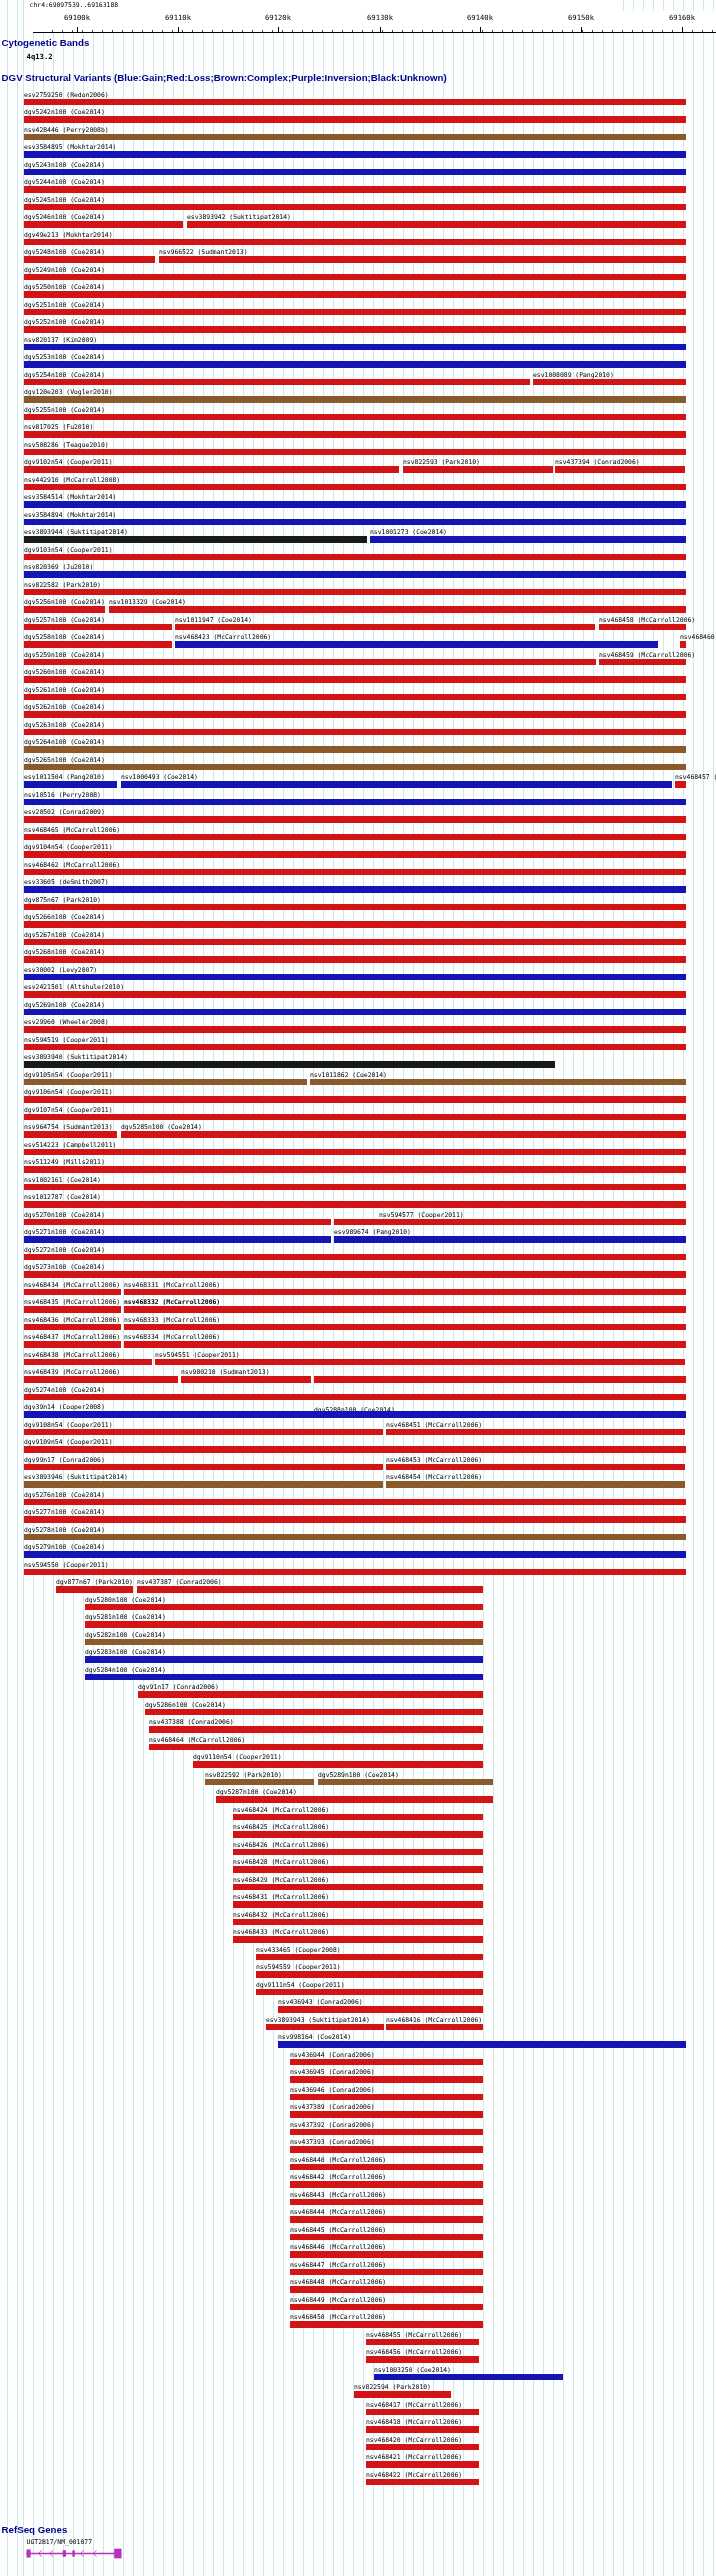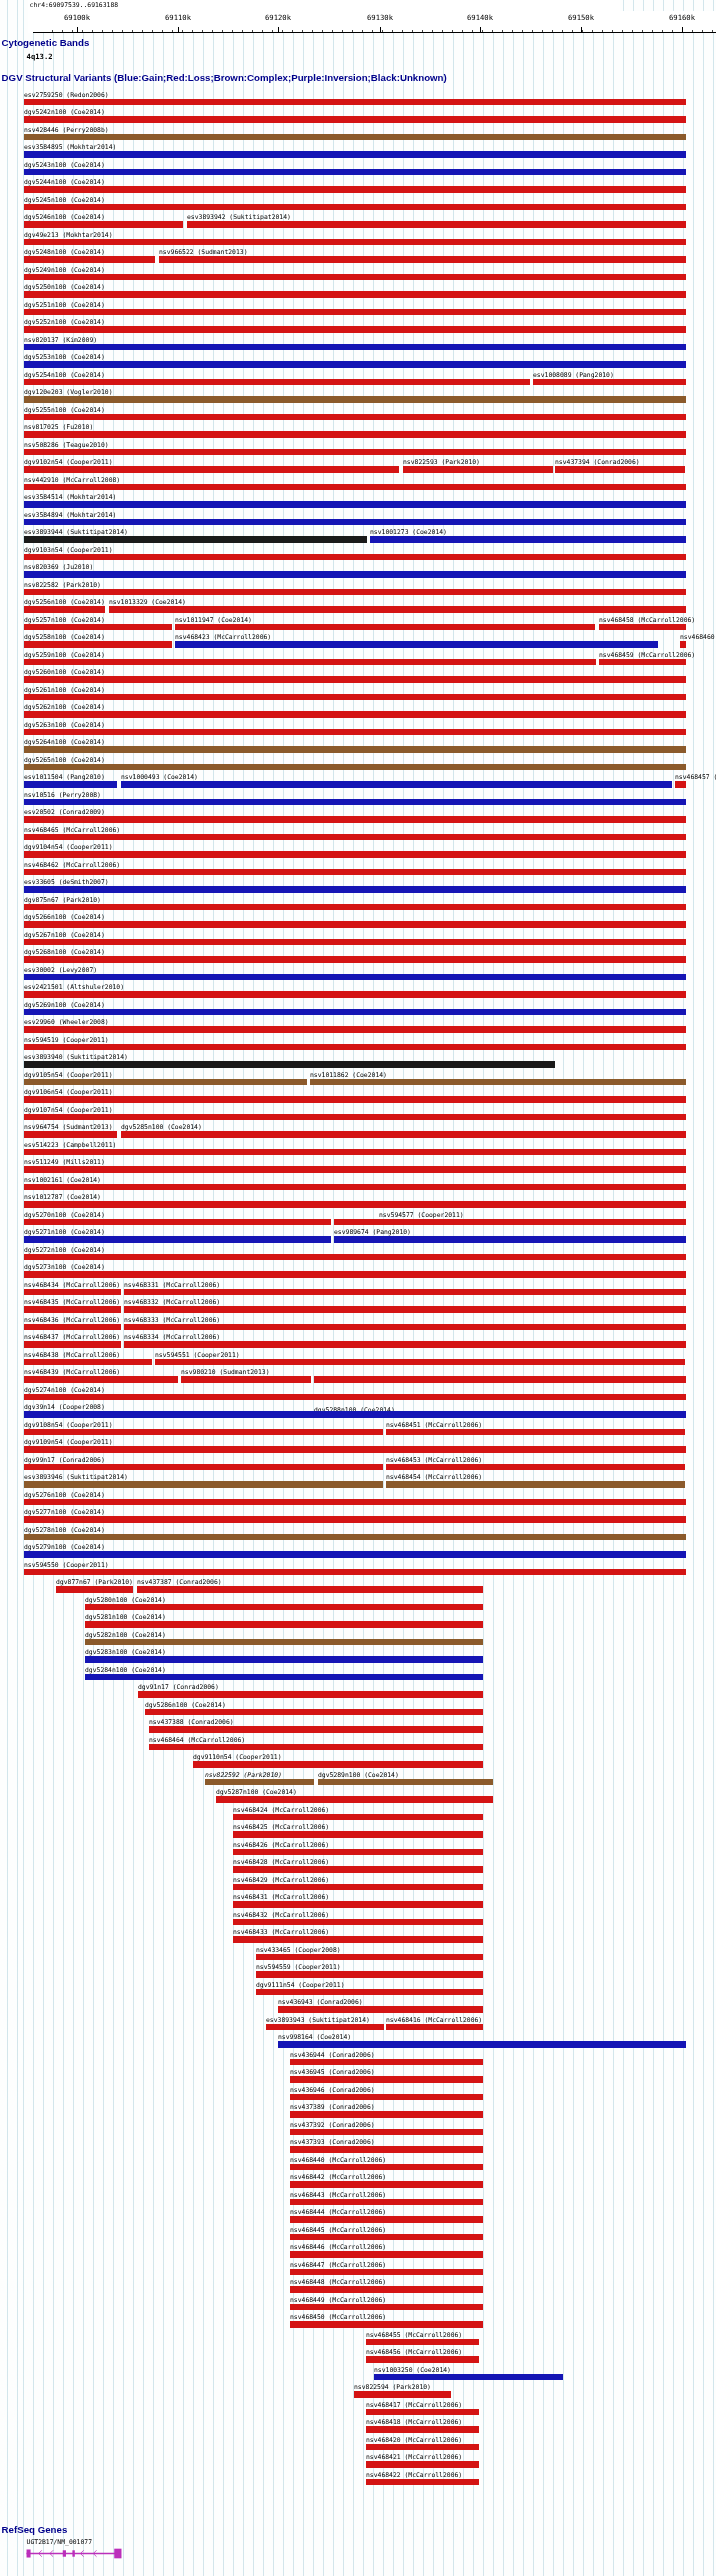--- a/index.html
+++ b/index.html
@@ -376,21 +376,21 @@
       <div class="vrow">
         <div class="vbar" title="nsv468434 (McCarroll2006)" style="left: 24px; width: 97px; background: rgb(212, 20, 20);"></div>
         <div class="vlabel" style="left: 24px;">nsv468434 (McCarroll2006)</div>
         <div class="vbar" title="nsv468331 (McCarroll2006)" style="left: 124px; width: 562px; background: rgb(212, 20, 20);"></div>
         <div class="vlabel" style="left: 124px;">nsv468331 (McCarroll2006)</div>
       </div>
       <div class="vrow">
         <div class="vbar" title="nsv468435 (McCarroll2006)" style="left: 24px; width: 97px; background: rgb(212, 20, 20);"></div>
         <div class="vlabel" style="left: 24px;">nsv468435 (McCarroll2006)</div>
         <div class="vbar" title="nsv468332 (McCarroll2006)" style="left: 124px; width: 562px; background: rgb(212, 20, 20);"></div>
-        <div class="vlabel" style="left: 124px;">nsv468332 (McCarroll2006)</div>
+        <div class="vlabel" style="left: 124px; font-weight: bold;">nsv468332 (McCarroll2006)</div>
       </div>
       <div class="vrow">
         <div class="vbar" title="nsv468436 (McCarroll2006)" style="left: 24px; width: 97px; background: rgb(212, 20, 20);"></div>
         <div class="vlabel" style="left: 24px;">nsv468436 (McCarroll2006)</div>
         <div class="vbar" title="nsv468333 (McCarroll2006)" style="left: 124px; width: 562px; background: rgb(212, 20, 20);"></div>
         <div class="vlabel" style="left: 124px;">nsv468333 (McCarroll2006)</div>
       </div>
       <div class="vrow">
         <div class="vbar" title="nsv468437 (McCarroll2006)" style="left: 24px; width: 97px; background: rgb(212, 20, 20);"></div>
         <div class="vlabel" style="left: 24px;">nsv468437 (McCarroll2006)</div>
@@ -502,21 +502,21 @@
       <div class="vrow">
         <div class="vbar" title="nsv468464 (McCarroll2006)" style="left: 149px; width: 334px; background: rgb(212, 20, 20);"></div>
         <div class="vlabel" style="left: 149px;">nsv468464 (McCarroll2006)</div>
       </div>
       <div class="vrow">
         <div class="vbar" title="dgv9110n54 (Cooper2011)" style="left: 193px; width: 290px; background: rgb(212, 20, 20);"></div>
         <div class="vlabel" style="left: 193px;">dgv9110n54 (Cooper2011)</div>
       </div>
       <div class="vrow">
         <div class="vbar" title="nsv822592 (Park2010)" style="left: 205px; width: 109px; background: rgb(139, 90, 43);"></div>
-        <div class="vlabel" style="left: 205px; font-style: italic;">nsv822592 (Park2010)</div>
+        <div class="vlabel" style="left: 205px;">nsv822592 (Park2010)</div>
         <div class="vbar" title="dgv5289n100 (Coe2014)" style="left: 318px; width: 175px; background: rgb(139, 90, 43);"></div>
         <div class="vlabel" style="left: 318px;">dgv5289n100 (Coe2014)</div>
       </div>
       <div class="vrow">
         <div class="vbar" title="dgv5287n100 (Coe2014)" style="left: 216px; width: 277px; background: rgb(212, 20, 20);"></div>
         <div class="vlabel" style="left: 216px;">dgv5287n100 (Coe2014)</div>
       </div>
       <div class="vrow">
         <div class="vbar" title="nsv468424 (McCarroll2006)" style="left: 233px; width: 250px; background: rgb(212, 20, 20);"></div>
         <div class="vlabel" style="left: 233px;">nsv468424 (McCarroll2006)</div>

